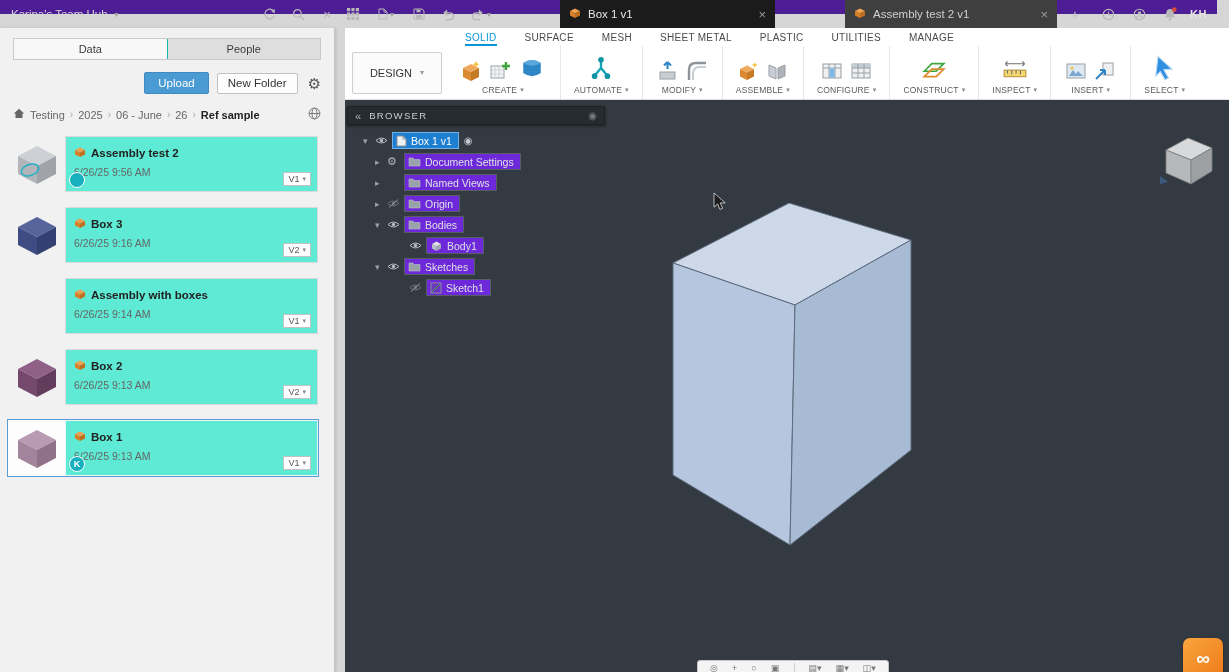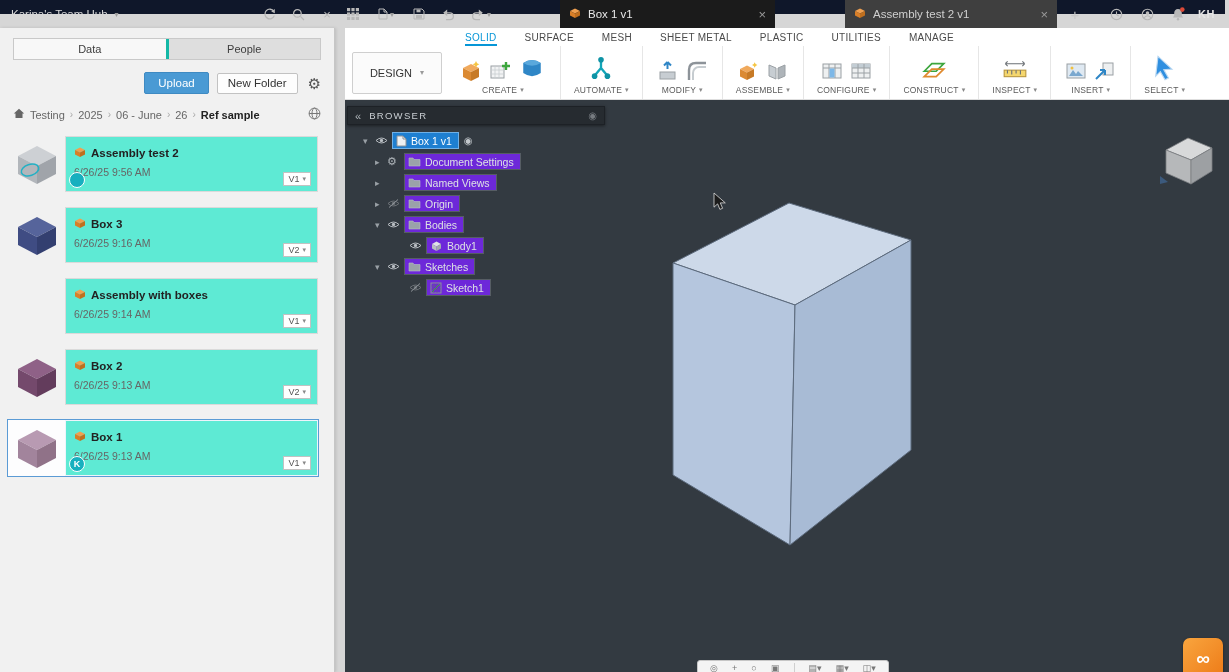--- a/index.html
+++ b/index.html
@@ -1,20 +1,20 @@
 <!DOCTYPE html>
 <html><head>
 <meta charset="utf-8">
 <style>
 *{box-sizing:border-box;margin:0;padding:0}
 html,body{width:1229px;height:672px;overflow:hidden;background:#d6d6d6;font-family:"Liberation Sans",sans-serif}
 #app{position:relative;width:1229px;height:672px}
 
 
-.titlebar{position:absolute;top:0;left:0;right:4px;height:14px;background:#0f172a;color:#c8c8c8;z-index:50}
+.titlebar{position:absolute;top:0;left:0;right:12px;height:14px;background:#4c1d95;color:#c8c8c8;z-index:50}
 .tb-hub{position:absolute;left:0;top:0;height:28px;width:250px;display:flex;align-items:center;gap:7px;padding-left:11px;font-size:11.5px;color:#d8d8d8;cursor:default}
 .caret{font-size:8px;color:#9a9a9a}
 .tb-icgrp{position:absolute;top:0;height:28px;display:flex;align-items:center;gap:7px}
 .tb-ic{width:22px;height:22px;display:flex;align-items:center;justify-content:center;color:#b8b8b8;font-size:13px}
 .tb-ic.wide{width:30px;gap:2px}
 .doc-tab{position:absolute;top:0;height:28px;display:flex;align-items:center;gap:7px;padding:0 9px;font-size:11.5px}
 .doc-tab.active{background:#1b1b1b;color:#e8e8e8}
 .doc-tab:not(.active){background:#3f3f3f;color:#cfcfcf}
 #doc-tabs .doc-tab:nth-child(1){left:560px;width:215px}
 #doc-tabs .doc-tab:nth-child(2){left:845px;width:212px}
@@ -22,21 +22,21 @@
 .dt-close{color:#9a9a9a;font-size:13px}
 .tb-plus{position:absolute;left:1063px;top:0;width:24px;height:28px;display:flex;align-items:center;justify-content:center;font-size:15px;color:#c8c8c8}
 .tb-right{position:absolute;right:0;top:0;height:28px;display:flex;align-items:center;gap:9px;padding-right:10px}
 .tb-avatar{font-size:11px;letter-spacing:.5px;color:#e4e4e4;font-weight:bold}
 
 
 .left-panel{position:absolute;top:28px;left:0;width:335px;bottom:0;background:#f1f1f1;border-right:1px solid #c6c6c6;box-shadow:1px 0 3px rgba(0,0,0,.12)}
 .lp-tabs{display:flex;margin:10px 13px 0;border:1px solid #c9c9c9;background:#dedede}
 .lp-tab{flex:1;text-align:center;font-size:11px;color:#3c3c3c;padding:4px 0}
 .lp-tab.active{background:#f8f8f8}
-.lp-tab:not(.active){border-left:3px solid #14b8a6}
+.lp-tab:not(.active){border-left:1px solid #14b8a6}
 .lp-actions{display:flex;justify-content:flex-end;align-items:center;gap:8px;margin:12px 13px 0}
 .btn-upload{background:#4a9ad4;color:#fff;border:1px solid #3f8ac2;font-size:11.5px;padding:4px 13px;border-radius:2px;font-family:inherit}
 .btn-newfolder{background:#fdfdfd;border:1px solid #c2c2c2;color:#333;font-size:11.5px;padding:3.5px 10px;border-radius:2px;font-family:inherit}
 .lp-gear{color:#555;font-size:15px;line-height:1;margin-left:2px}
 .lp-breadcrumb{display:flex;align-items:center;gap:5px;margin:13px 13px 10px;font-size:11px;color:#666}
 .bc-sep{color:#aaa;font-size:10px}
 .bc-item.last{color:#222;font-weight:bold}
 .bc-right{margin-left:auto}
 .doc-list{padding-top:3px}
 .doc-item{display:flex;align-items:stretch;height:58px;margin:0 15px 13px 7px;border:1px solid transparent}

